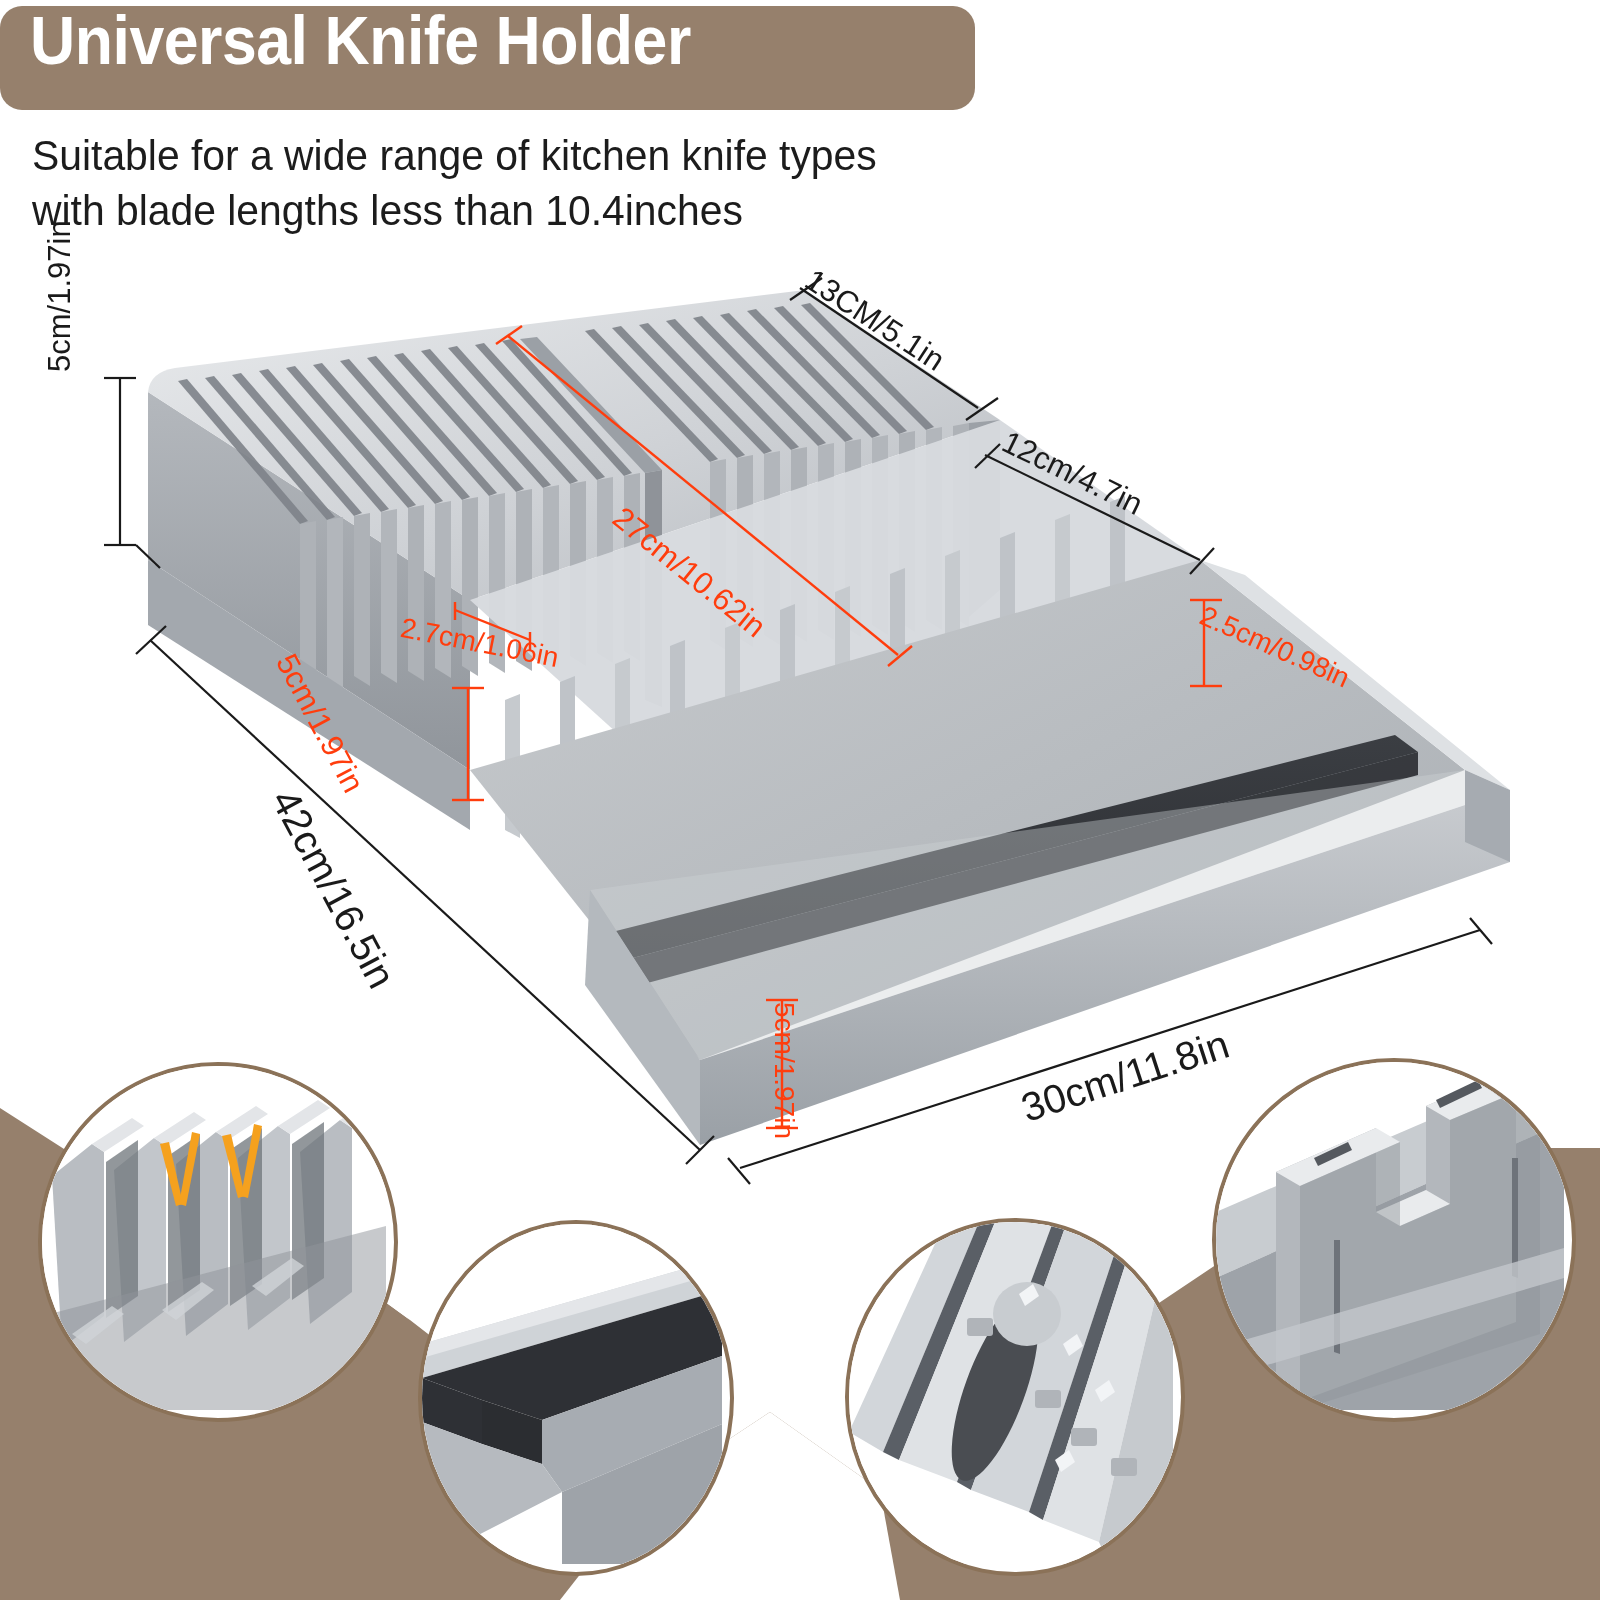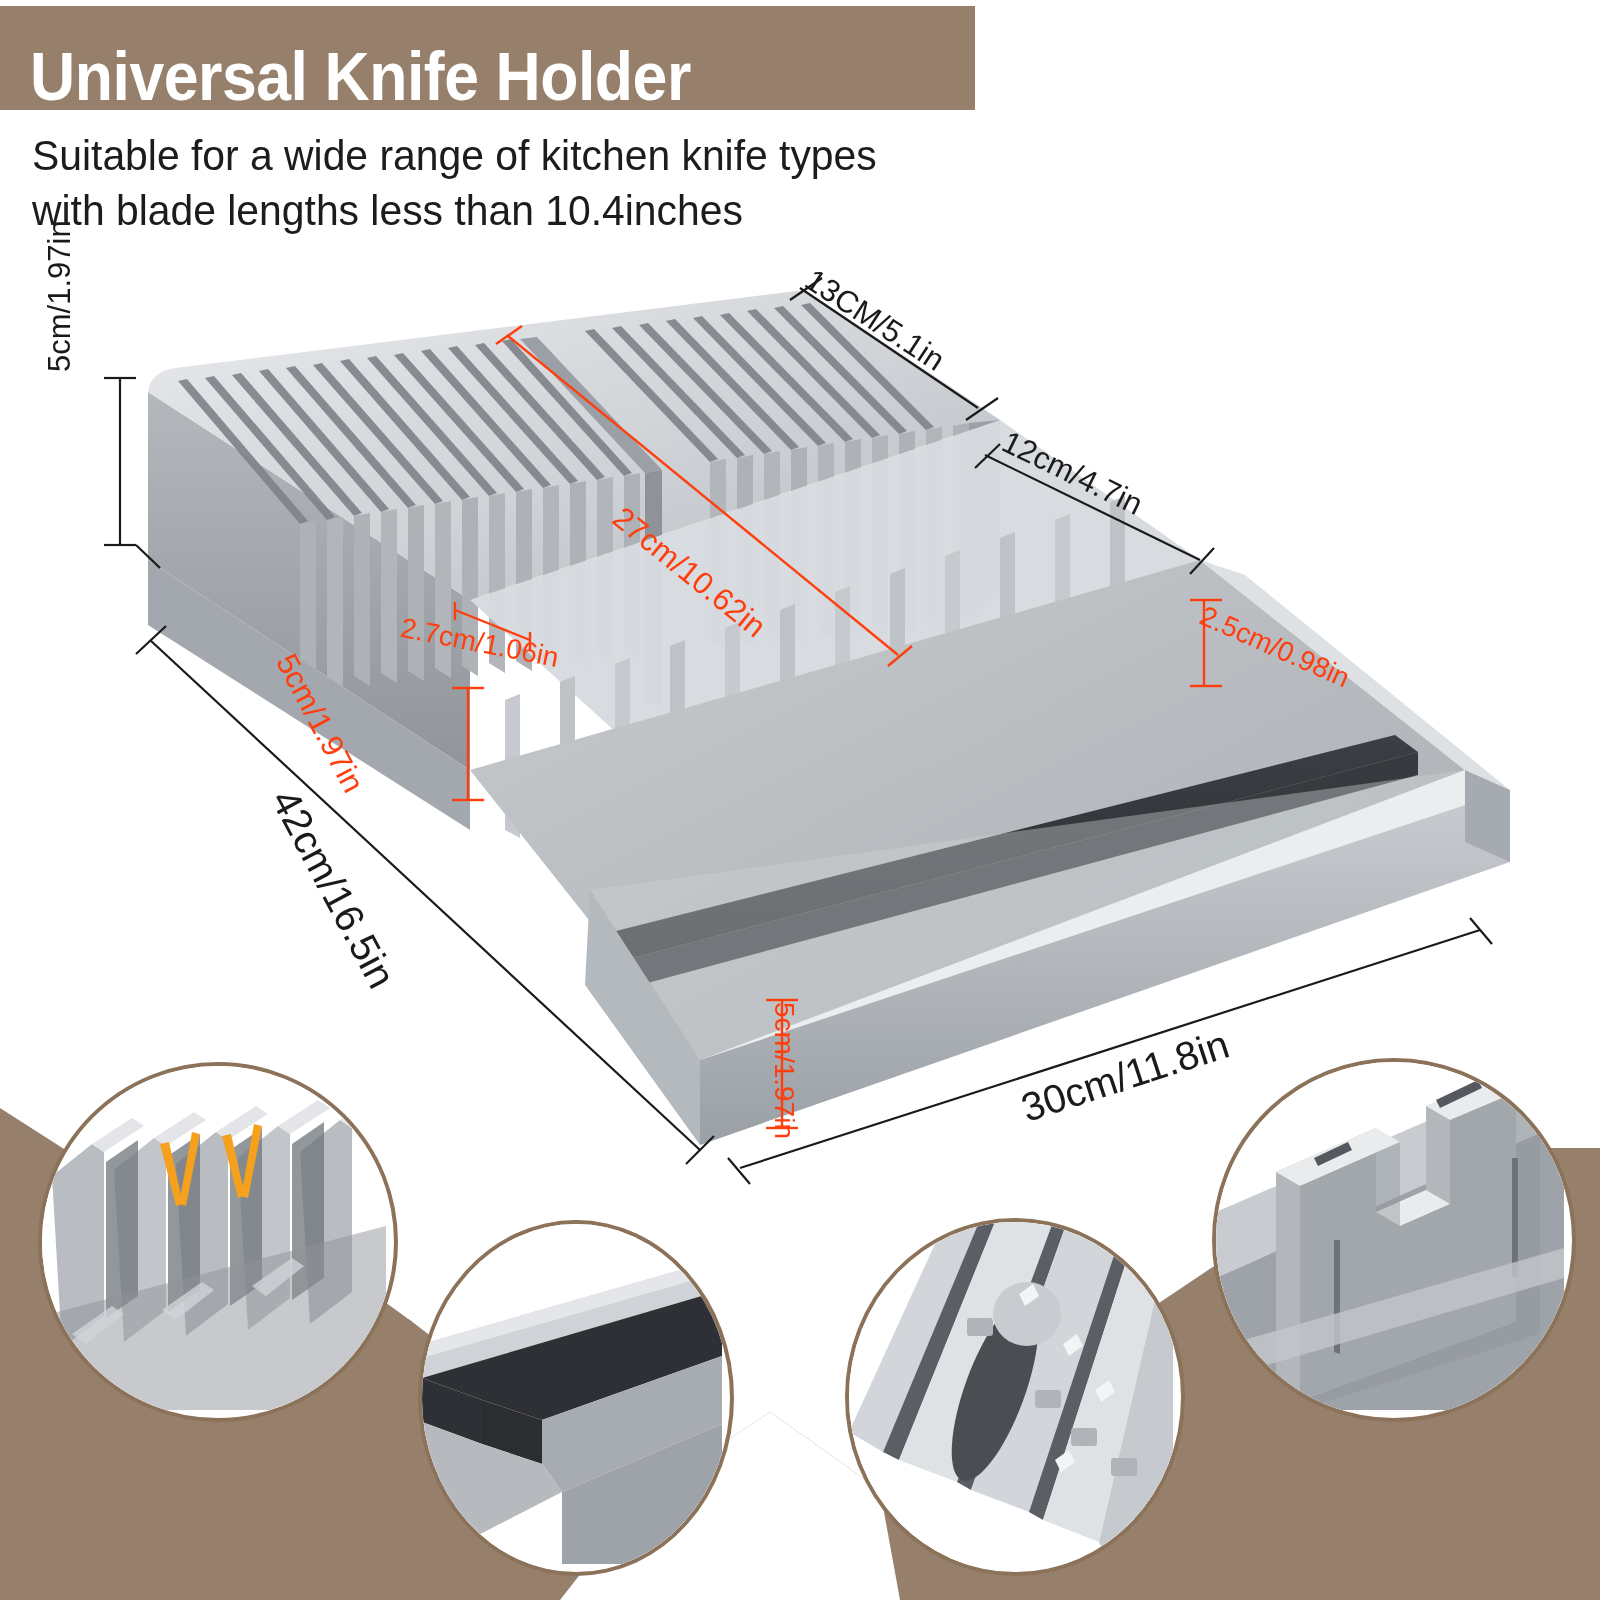--- a/index.html
+++ b/index.html
@@ -9,21 +9,21 @@
     font-family:"Liberation Sans", sans-serif;
     overflow:hidden;
     position:relative;
   }
   #stage{position:absolute;inset:0;width:1600px;height:1600px;overflow:hidden;}
 
   
   .title-bar{
     position:absolute;left:0;top:6px;width:975px;height:104px;
     background:#96806c;
-    display:flex;align-items:flex-end;
+    display:flex;align-items:flex-start;border-radius:22px;
   }
   .title-text{
     color:#ffffff;
     font-size:68px;font-weight:bold;letter-spacing:-0.5px;
     margin-left:30px;
     line-height:1;
     white-space:nowrap;
     transform:scaleX(0.92);
     transform-origin:left center;
   }

